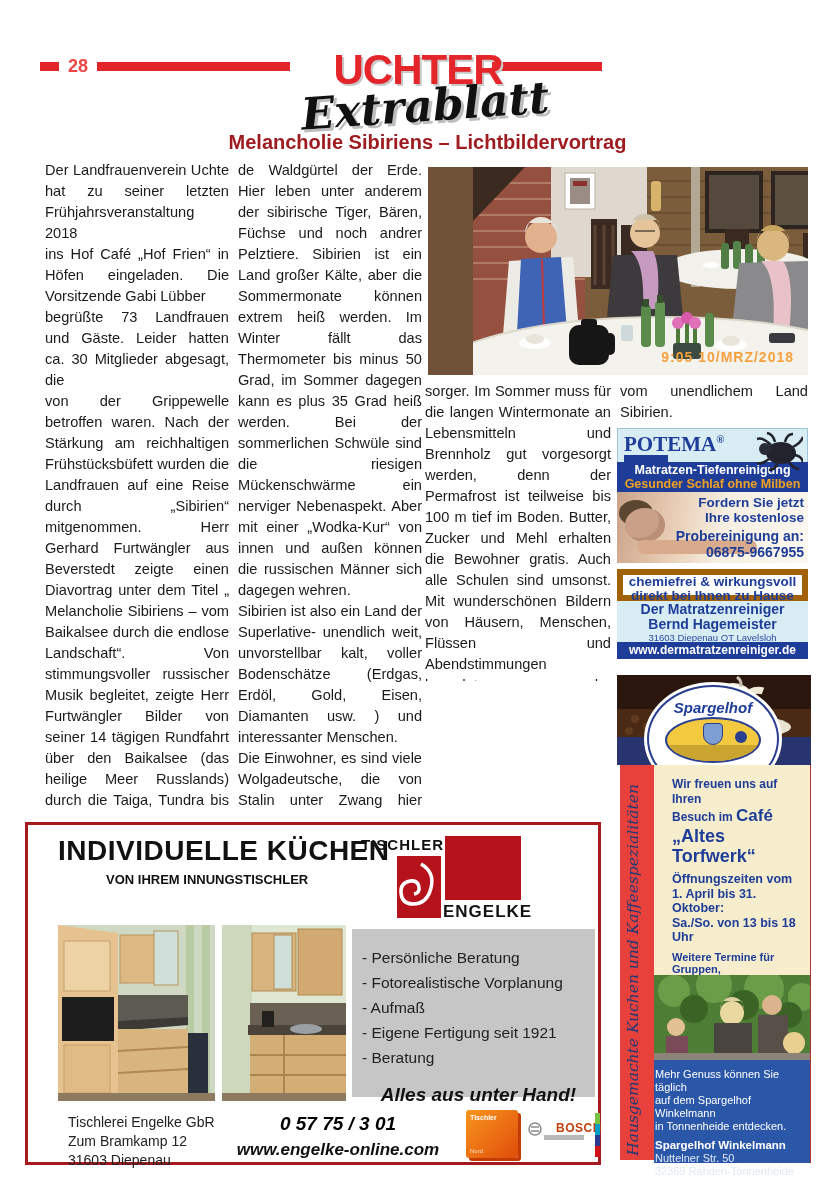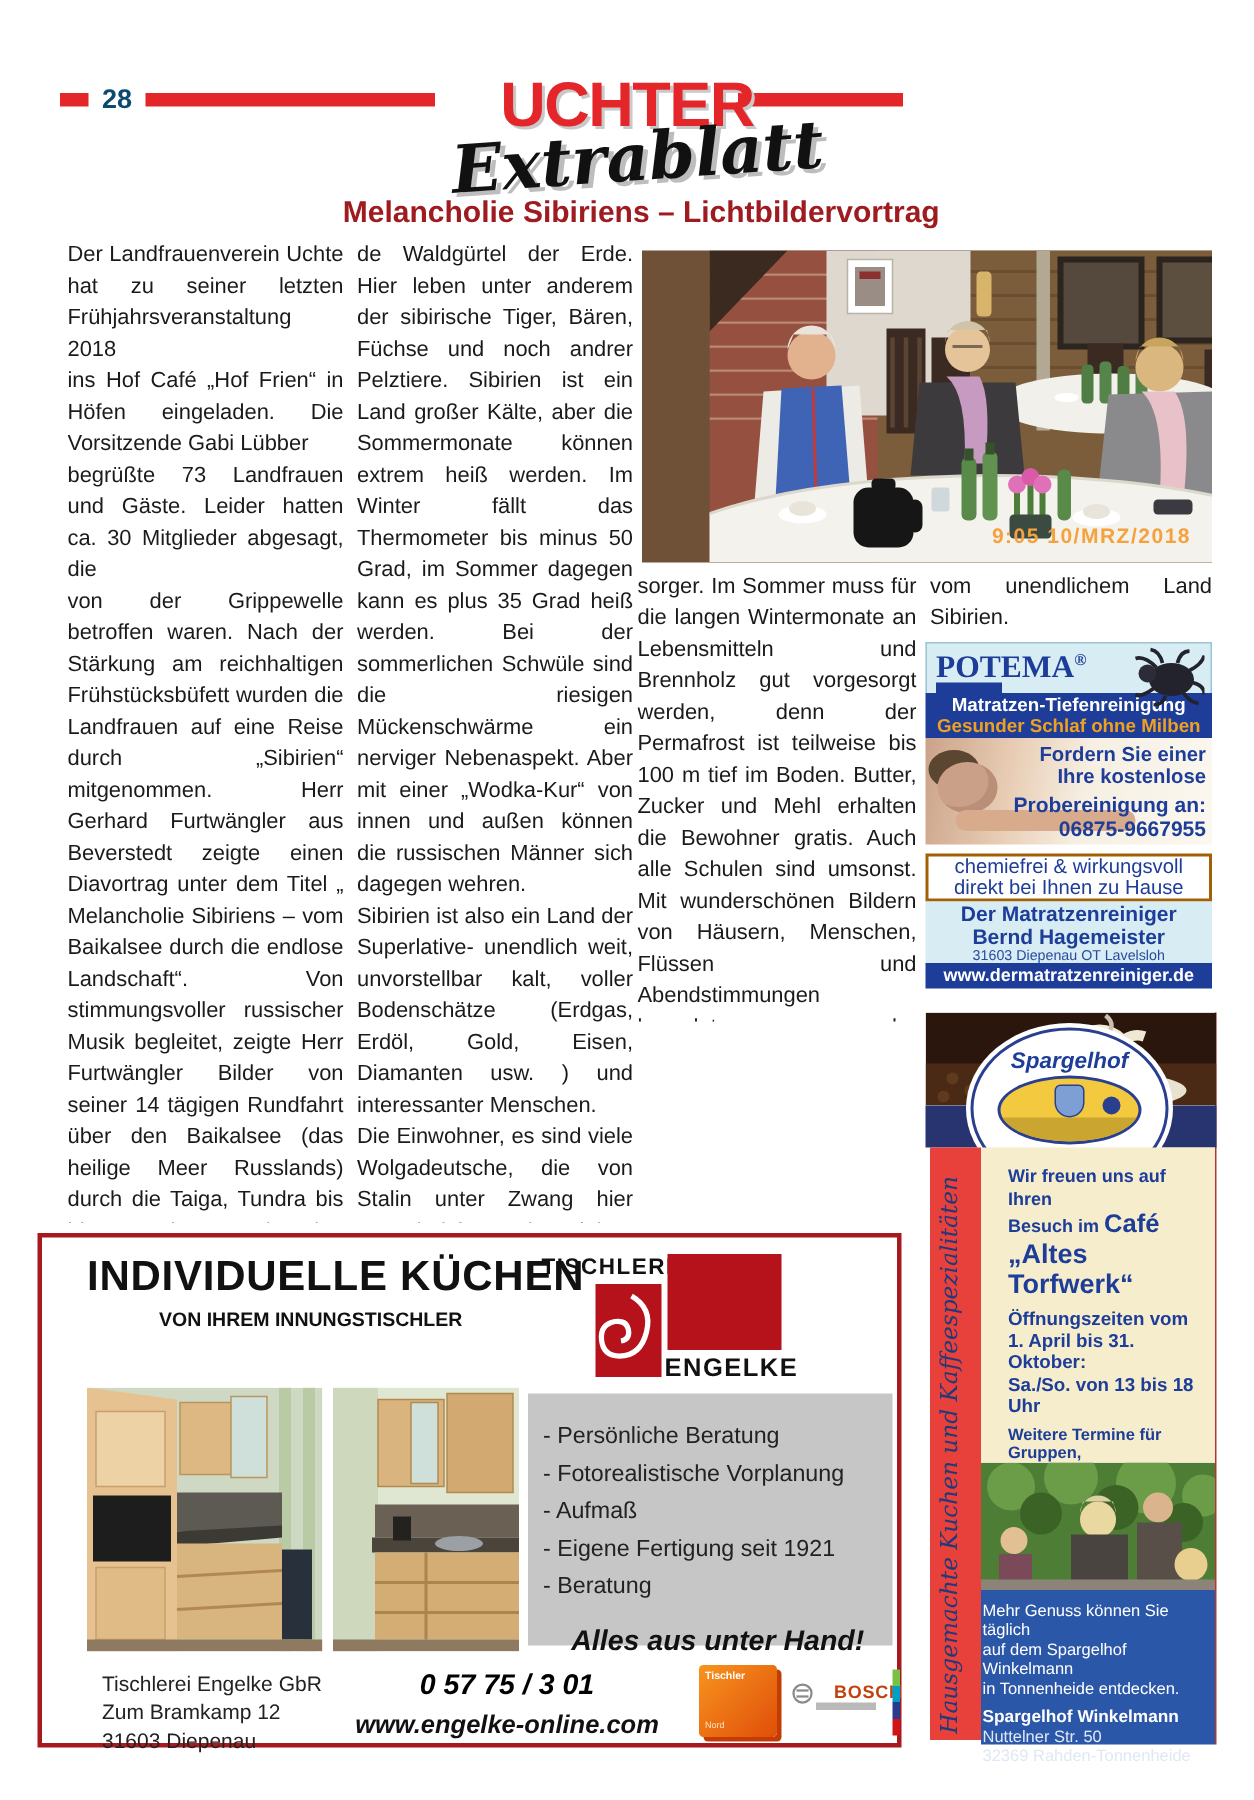--- a/index.html
+++ b/index.html
@@ -2,21 +2,21 @@
 <html><head>
 <meta charset="utf-8">
 <style>
   * { margin:0; padding:0; box-sizing:border-box; }
   html,body { background:#ffffff; }
   body { font-family:"Liberation Sans", sans-serif; }
   .page { position:relative; width:836px; height:1200px; background:#fff; overflow:hidden; }
 
   
   .hdr-dash { position:absolute; left:40px; top:62px; width:19px; height:9px; background:#e4262b; }
-  .hdr-num  { position:absolute; left:68px; top:56px; font-size:18px; font-weight:bold; color:#0c4a6e; }
+  .hdr-num  { position:absolute; left:68px; top:56px; font-size:18px; font-weight:bold; color:#ef4444; }
   .hdr-bar-l{ position:absolute; left:97px; top:62px; width:193px; height:9px; background:#e4262b; }
   .hdr-bar-r{ position:absolute; left:492px; top:62px; width:110px; height:9px; background:#e4262b; }
   .masthead-top { position:absolute; left:318px; top:46px; width:200px; text-align:center;
     font-size:42px; font-weight:bold; letter-spacing:-1px; color:#e4262b;
     text-shadow:2px 2px 0 #c9c9c9; }
   .masthead-sub { position:absolute; left:290px; top:80px; width:270px; text-align:center;
     font-family:"DejaVu Serif", serif; font-style:italic; font-weight:bold; font-size:44px;
     color:#111; transform:rotate(-4deg); text-shadow:3px 3px 0 #bdbdbd; }
   .art-title { position:absolute; left:45px; top:131px; width:765px; text-align:center;
     font-size:20px; font-weight:bold; color:#9e1b20; }
@@ -43,21 +43,21 @@
   .pot-mite { position:absolute; right:4px; top:2px; }
   .pot-bar1 { height:30px; background:#1d3d99; text-align:center; padding-top:1px; }
   .pot-bar1 .l1 { color:#fff; font-weight:bold; font-size:12.5px; line-height:14px; }
   .pot-bar1 .l2 { color:#f0a020; font-weight:bold; font-size:12.5px; line-height:14px; }
   .pot-sleep { position:relative; height:71px; background:linear-gradient(100deg,#caa389 0%,#e8cdb4 30%,#f6efe2 55%,#fbf8f0 100%); }
   .pot-head { position:absolute; left:8px; top:16px; width:40px; height:34px; border-radius:50%; background:#caa088; box-shadow:inset -6px -4px 0 #b98f77; }
   .pot-hair { position:absolute; left:2px; top:8px; width:34px; height:26px; border-radius:50%; background:#5b4632; }
   .pot-arm { position:absolute; left:20px; top:48px; width:120px; height:14px; border-radius:8px; background:#d8ab8d; }
   .pot-cta { position:absolute; right:4px; top:3px; text-align:right; color:#1d3d99; font-weight:bold; font-size:13.5px; line-height:15px; }
   .pot-cta2 { position:absolute; right:4px; bottom:3px; text-align:right; color:#1d3d99; font-weight:bold; font-size:14px; line-height:16px; }
-  .pot-box { height:32px; margin-top:6px; border:2px solid #a16207; text-align:center; color:#1d3d99; font-weight:normal; font-size:13.5px; line-height:14px; }
+  .pot-box { height:32px; margin-top:6px; border:6px solid #a16207; text-align:center; color:#1d3d99; font-weight:bold; font-size:13.5px; line-height:14px; }
   .pot-name { height:41px; background:#d7ecf3; text-align:center; color:#1d3d99; padding-top:1px; }
   .pot-name .n { font-weight:bold; font-size:14px; line-height:15px; }
   .pot-name .c { font-size:9.5px; line-height:11px; color:#2a4aa0; }
   .pot-url { height:17px; background:#1d3d99; color:#fff; text-align:center; font-weight:bold; font-size:12px; line-height:17px; }
 
   
   .spargel { position:absolute; left:617px; top:675px; width:194px; height:488px; background:#fff; border-right:1px solid #b4342f; }
   .sp-coffee { position:absolute; left:0; top:0; width:194px; height:62px; overflow:hidden; }
   .sp-band { position:absolute; left:0; top:62px; width:194px; height:28px; background:#273470; }
   .sp-oval { position:absolute; left:30px; top:10px; width:132px; height:108px; background:#fff; border-radius:50%;
@@ -280,21 +280,21 @@
       </svg>
     </div>
     <div class="pot-bar1">
       <div class="l1">Matratzen-Tiefenreinigung</div>
       <div class="l2">Gesunder Schlaf ohne Milben</div>
     </div>
     <div class="pot-sleep">
       <div class="pot-hair"></div>
       <div class="pot-head"></div>
       <div class="pot-arm"></div>
-      <div class="pot-cta"><span>Fordern Sie einer</span><br><span>Ihre kostenlose</span></div>
+      <div class="pot-cta"><span>Fordern Sie jetzt</span><br><span>Ihre kostenlose</span></div>
       <div class="pot-cta2"><span>Probereinigung an:</span><br><span>06875-9667955</span></div>
     </div>
     <div class="pot-box">
       <span>chemiefrei &amp; wirkungsvoll</span><br><span>direkt bei Ihnen zu Hause</span>
     </div>
     <div class="pot-name">
       <div class="n">Der Matratzenreiniger</div>
       <div class="n">Bernd Hagemeister</div>
       <div class="c">31603 Diepenau OT Lavelsloh</div>
     </div>

